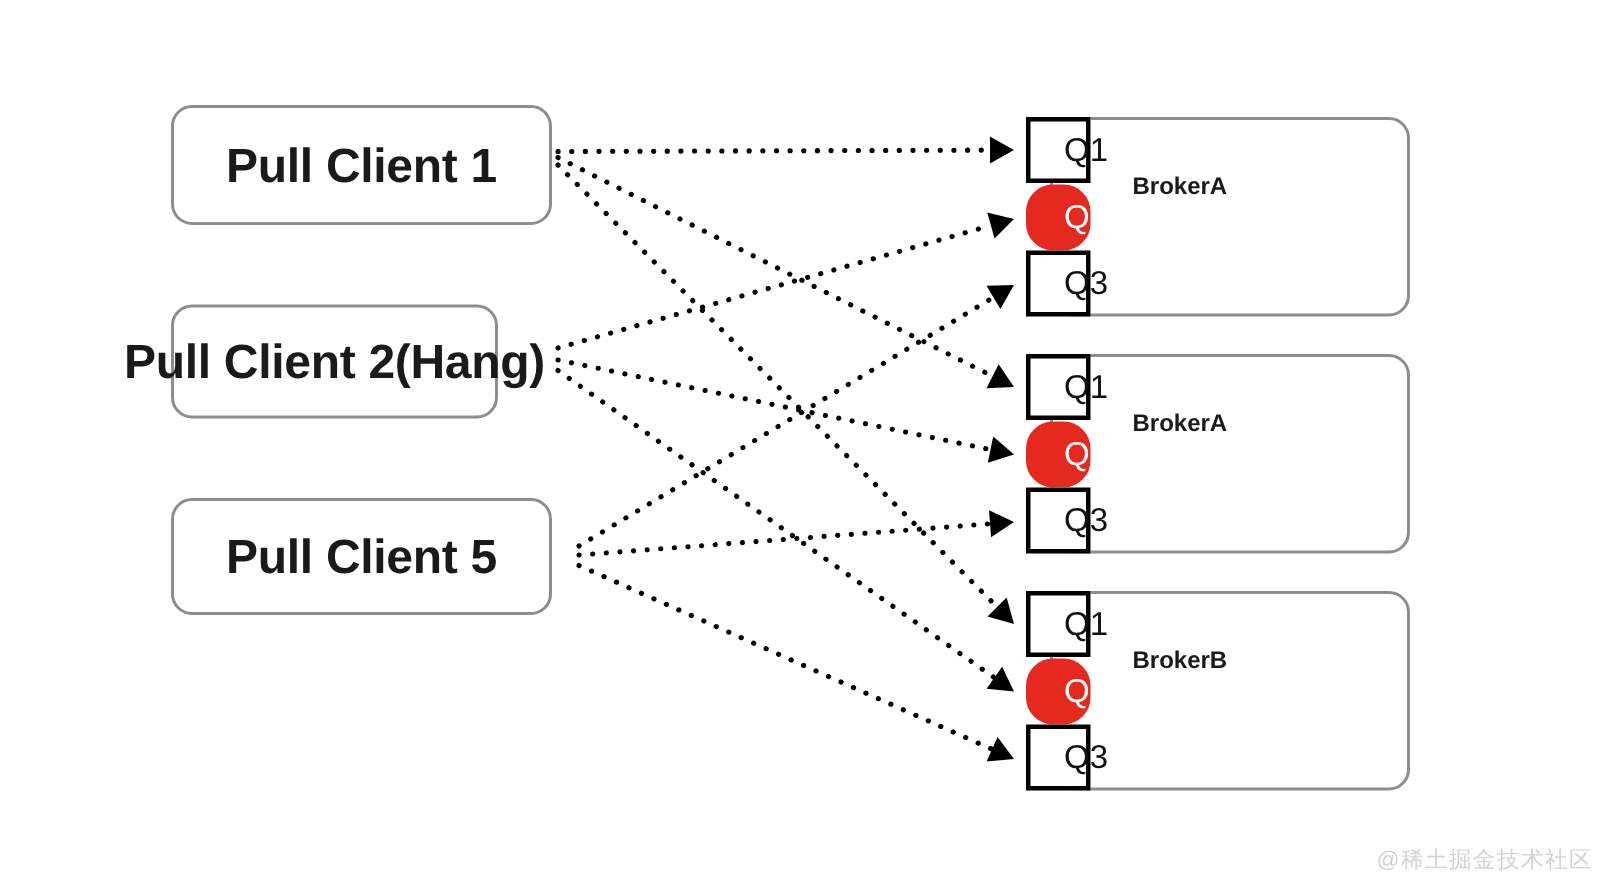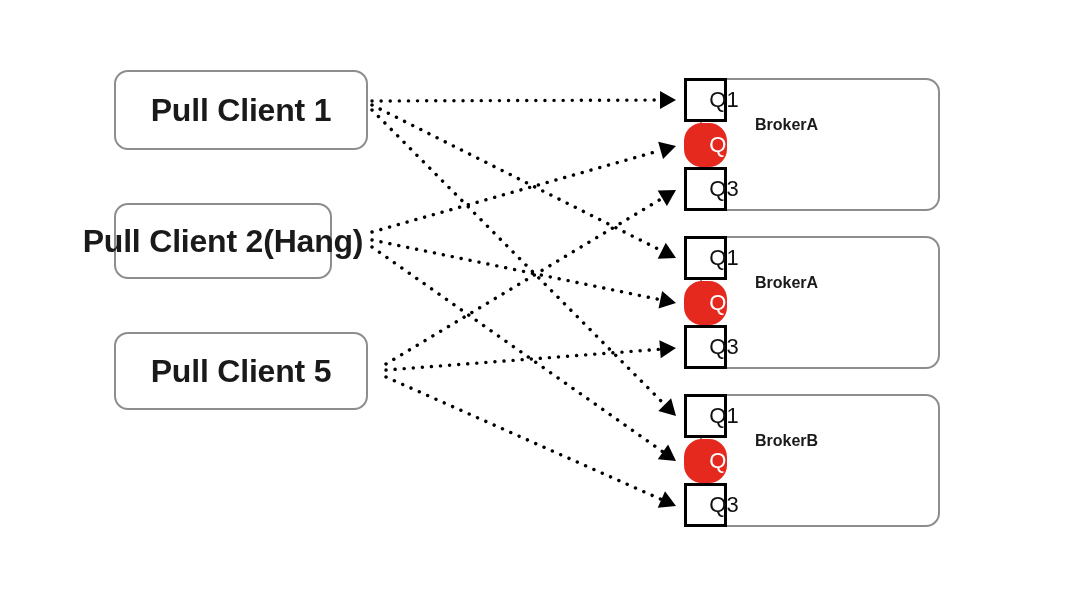--- a/index.html
+++ b/index.html
@@ -180,13 +180,14 @@
         <span class="queue-label">Q1</span>
       </div>
       <div class="queue-box highlighted" style="left: 684px; top: 439px; background: rgb(229, 41, 30); border-color: rgb(229, 41, 30);">
         <span class="queue-label">Q2</span>
       </div>
       <div class="queue-box" style="left: 684px; top: 483px; border-color: rgb(0, 0, 0);">
         <span class="queue-label">Q3</span>
       </div>
     </div>
 
+  <div class="watermark">@稀土掘金技术社区</div>
 </div>
 
 </body></html>

